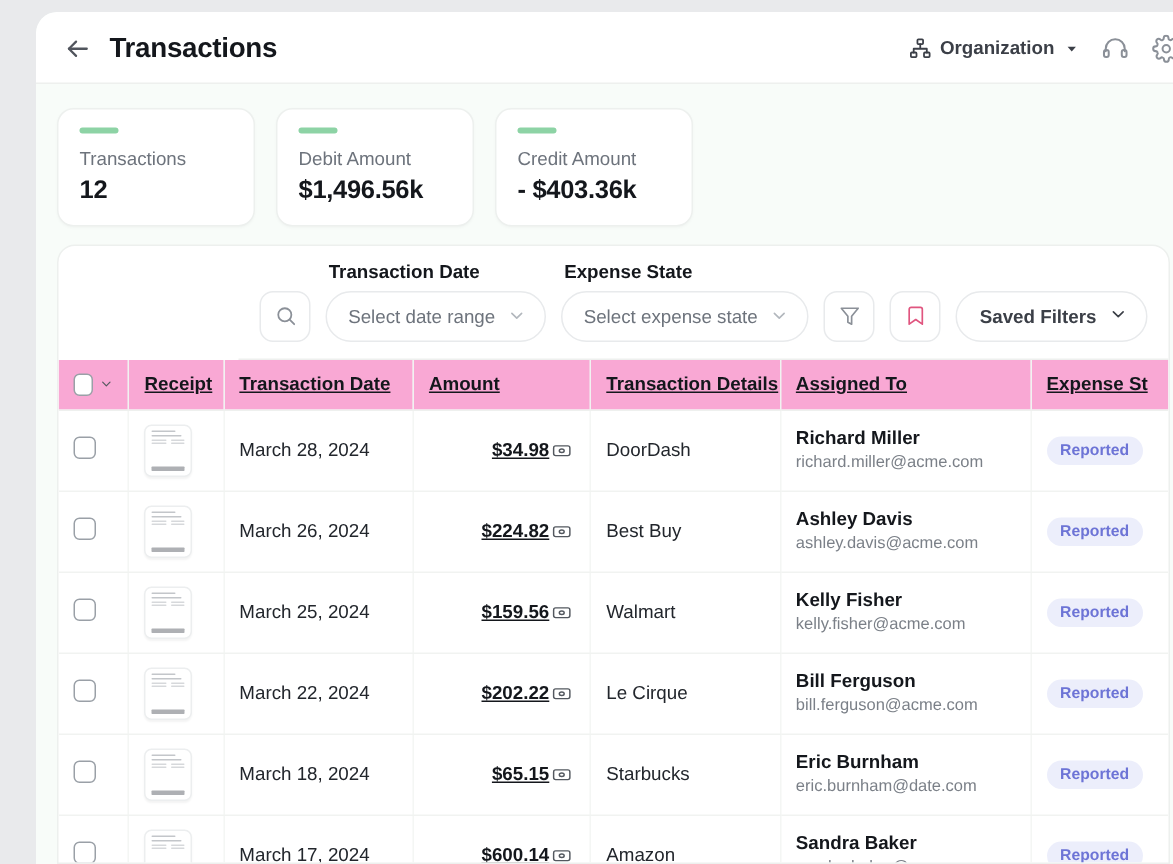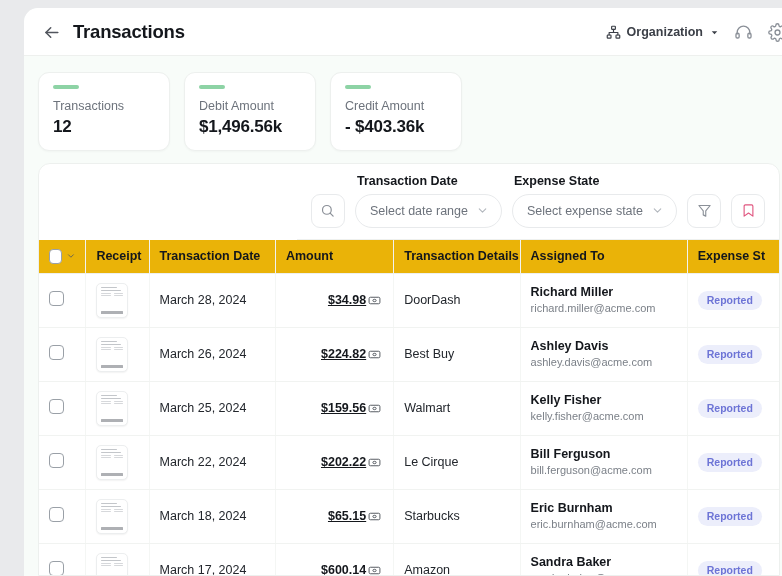--- a/index.html
+++ b/index.html
@@ -261,31 +261,32 @@
   }
 
   
   .table-wrap { flex: 1; overflow: hidden; }
   table.txn-table {
     width: 100%;
     border-collapse: collapse;
     table-layout: fixed;
   }
   table.txn-table thead th {
-    background: #eab308;
+    background: #f9a8d4;
     font-size: 12.5px;
     font-weight: 700;
     color: #14171c;
     text-align: left;
     padding: 9px 10px;
     height: 31px;
     border-bottom: 1px solid #eef0ee;
     border-right: 1px solid #f1f3f1;
     white-space: nowrap;
     vertical-align: middle;
+    text-decoration: underline;
   }
   table.txn-table thead th:last-child { border-right: none; }
 
   .th-inner { display: flex; align-items: center; gap: 5px; }
 
   .col-check  { width: 46px; }
   .col-receipt{ width: 62px; }
   .col-date   { width: 124px; }
   .col-amount { width: 116px; }
   .col-details{ width: 124px; }
@@ -489,20 +490,28 @@
           <polygon points="21 4 3 4 10 12.5 10 19 14 21 14 12.5 21 4"></polygon>
         </svg>
       </div>
 
       <div class="toolbar-right">
         <div class="bookmark-btn">
           <svg width="15" height="15" viewBox="0 0 24 24" fill="none" stroke="currentColor" stroke-width="1.8" stroke-linecap="round" stroke-linejoin="round">
             <path d="M19 21l-7-5-7 5V5a2 2 0 0 1 2-2h10a2 2 0 0 1 2 2z"></path>
           </svg>
         </div>
+        <div class="saved-filters">
+          <span>Saved Filters</span>
+          <span class="chev">
+            <svg width="13" height="13" viewBox="0 0 24 24" fill="none" stroke="currentColor" stroke-width="2" stroke-linecap="round" stroke-linejoin="round">
+              <polyline points="6 9 12 15 18 9"></polyline>
+            </svg>
+          </span>
+        </div>
       </div>
 
     </div>
 
     <div class="table-wrap">
       <table class="txn-table">
         <thead>
           <tr>
 
             <th class="col-check">
@@ -770,21 +779,21 @@
                     <ellipse cx="12" cy="12" rx="3" ry="2.2"></ellipse>
                   </svg>
                 </span>
               </div>
             </td>
             <td>
               <span class="details-text">Starbucks</span>
             </td>
             <td>
               <div class="assign-name">Eric Burnham</div>
-              <div class="assign-email">eric.burnham@acme.com</div>
+              <div class="assign-email">eric.burnham@date.com</div>
             </td>
             <td>
               <span class="badge">Reported</span>
             </td>
           </tr>
 
           <tr>
             <td class="cell-check">
               <span class="checkbox"></span>
             </td>

